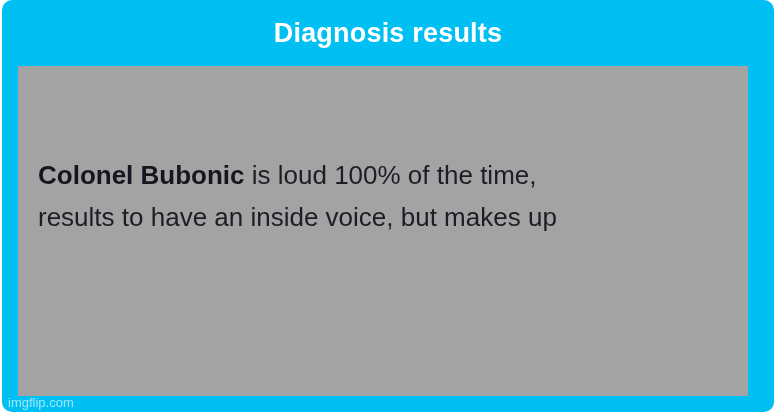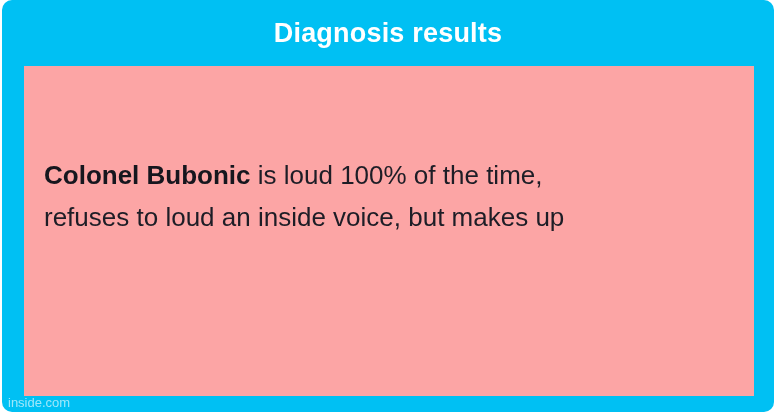--- a/index.html
+++ b/index.html
@@ -48,25 +48,25 @@
     font-weight: bold;
     letter-spacing: 0.2px;
     line-height: 1;
     text-align: center;
     white-space: nowrap;
   }
 
   
   .panel {
     position: absolute;
-    left: 22px;
+    left: 16px;
     top: 66px;
     width: 730px;
     height: 330px;
-    background: #fca5a5;
+    background: #a3a3a3;
     box-sizing: border-box;
   }
 
   .panel-body {
     position: absolute;
     left: 20px;
     top: 88px;
     width: 690px;
   }
 
@@ -104,23 +104,23 @@
 
     <div class="card-header">
       <div class="card-title">Diagnosis results</div>
     </div>
 
     <div class="panel">
       <div class="panel-body">
 
         <div class="diagnosis-line"><span class="subject-name">Colonel Bubonic</span><span> is loud 100% of the time,</span></div>
 
-        <div class="diagnosis-line">refuses to loud an inside voice, but makes up</div>
+        <div class="diagnosis-line">results to have an inside voice, but makes up</div>
 
 
       </div>
     </div>
 
   </div>
 
-  <div class="watermark">inside.com</div>
+  <div class="watermark">imgflip.com</div>
 
 </div>
 
 </body></html>

